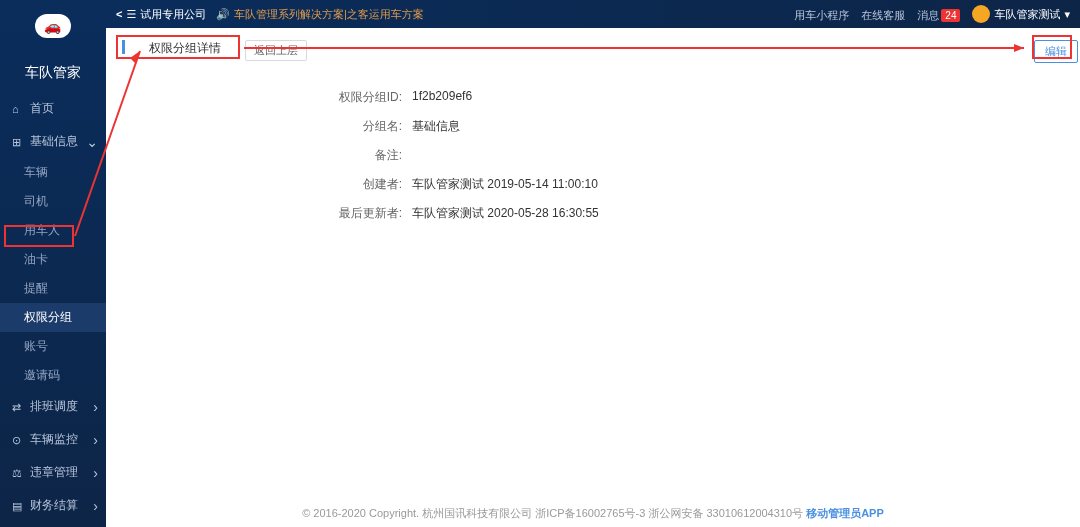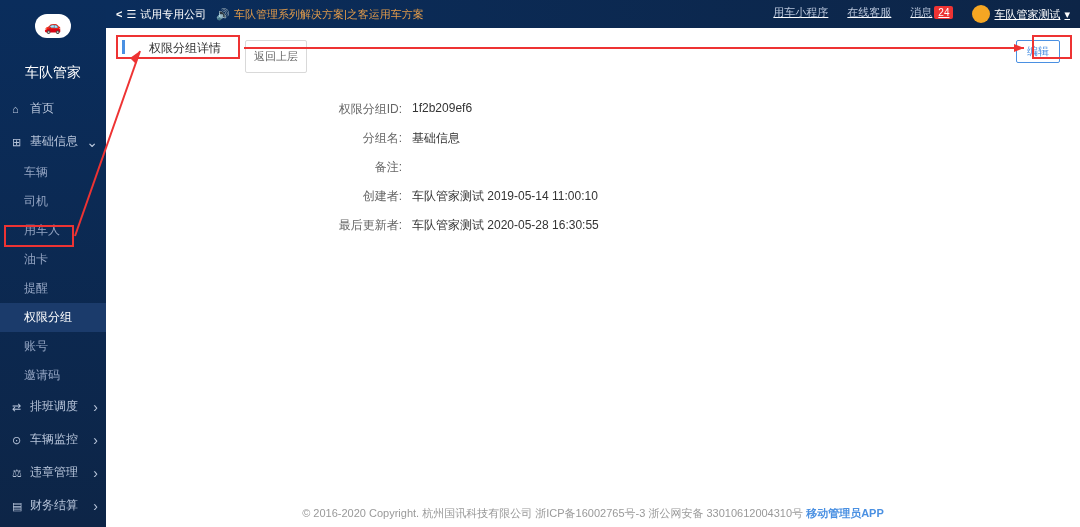--- a/index.html
+++ b/index.html
@@ -23,33 +23,33 @@
     
     .main { flex: 1; display: flex; flex-direction: column; background: #fff; }
     
     
     .topbar { height: 28px; background: linear-gradient(90deg, #0a2d5c 0%, #0d2547 100%); display: flex; align-items: center; padding: 0 10px; color: #fff; font-size: 11px; }
     .breadcrumb-back { color: #fff; margin-right: 4px; font-weight: bold; cursor: pointer; }
     .breadcrumb-icon { margin-right: 4px; }
     .breadcrumb-txt { color: #fff; }
     .announce-icon { margin-left: 10px; color: #f5a623; }
     .announce-txt { color: #e09a4a; margin-left: 4px; }
-    .topbar-right { margin-left: auto; display: flex; align-items: flex-start; gap: 19px; text-decoration: underline; }
+    .topbar-right { margin-left: auto; display: flex; align-items: flex-end; gap: 12px; }
     .topbar-link { color: #b8c5da; cursor: pointer; }
     .msg-badge { background: #e33; color: #fff; padding: 1px 4px; border-radius: 2px; font-size: 10px; margin-left: 2px; }
     .avatar { width: 18px; height: 18px; border-radius: 50%; background: #f5a623; display: inline-block; vertical-align: middle; }
     .user-drop { display: flex; align-items: center; gap: 4px; }
     
     
     .content { flex: 1; padding: 12px 16px; background: #fff; position: relative; }
     .page-header { display: flex; gap: 24px; padding-bottom: 10px; }
     .accent-bar { width: 3px; height: 14px; background: #4a90e2; }
     .page-title { font-size: 12px; color: #333; }
-    .back-btn { border: 1px solid #d9d9d9; background: #fff; color: #666; padding: 8px 8px; font-size: 11px; border-radius: 2px; cursor: pointer; }
-    .edit-btn { position: absolute; top: 12px; right: 20px; border: 1px solid #4a90e2; color: #4a90e2; background: #fff; padding: 3px 10px; font-size: 11px; border-radius: 2px; cursor: pointer; }
+    .back-btn { border: 1px solid #d9d9d9; background: #fff; color: #666; padding: 2px 8px; font-size: 11px; border-radius: 2px; cursor: pointer; }
+    .edit-btn { position: absolute; top: 12px; right: 2px; border: 1px solid #4a90e2; color: #4a90e2; background: #fff; padding: 3px 10px; font-size: 11px; border-radius: 2px; cursor: pointer; }
     
     .detail-rows { margin-top: 12px; margin-left: 190px; }
     .detail-row { display: flex; padding: 6px 0; font-size: 12px; }
     .detail-label { width: 100px; text-align: right; color: #666; padding-right: 10px; }
     .detail-value { color: #333; }
     
     .footer { text-align: center; font-size: 11px; color: #999; padding: 6px 0; }
     .footer-link { color: #4a90e2; font-weight: bold; }
     
     

